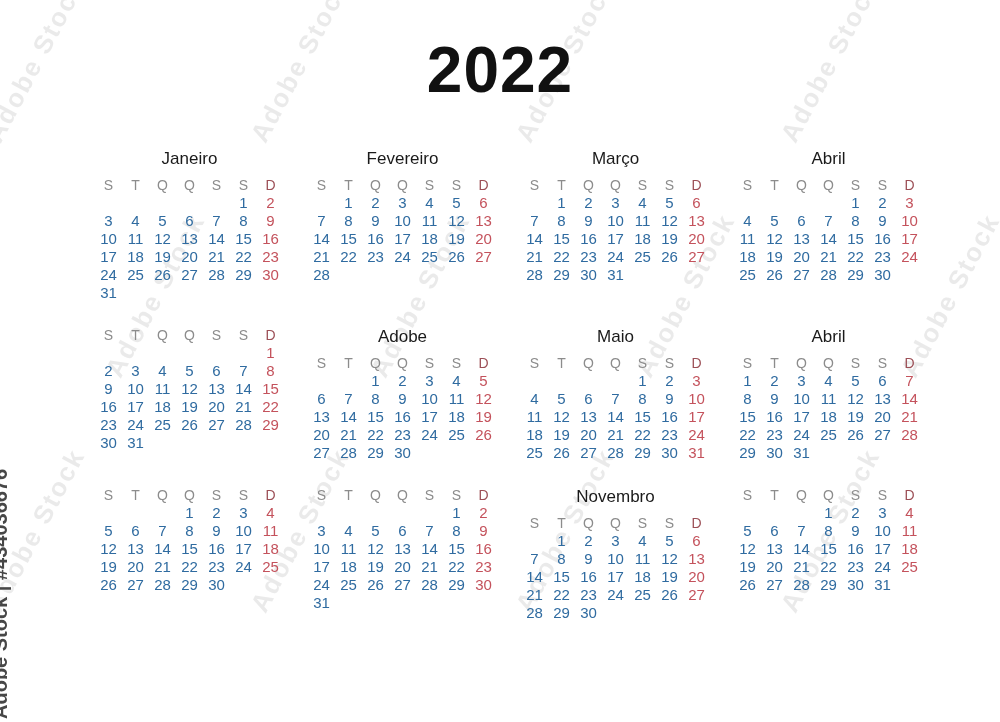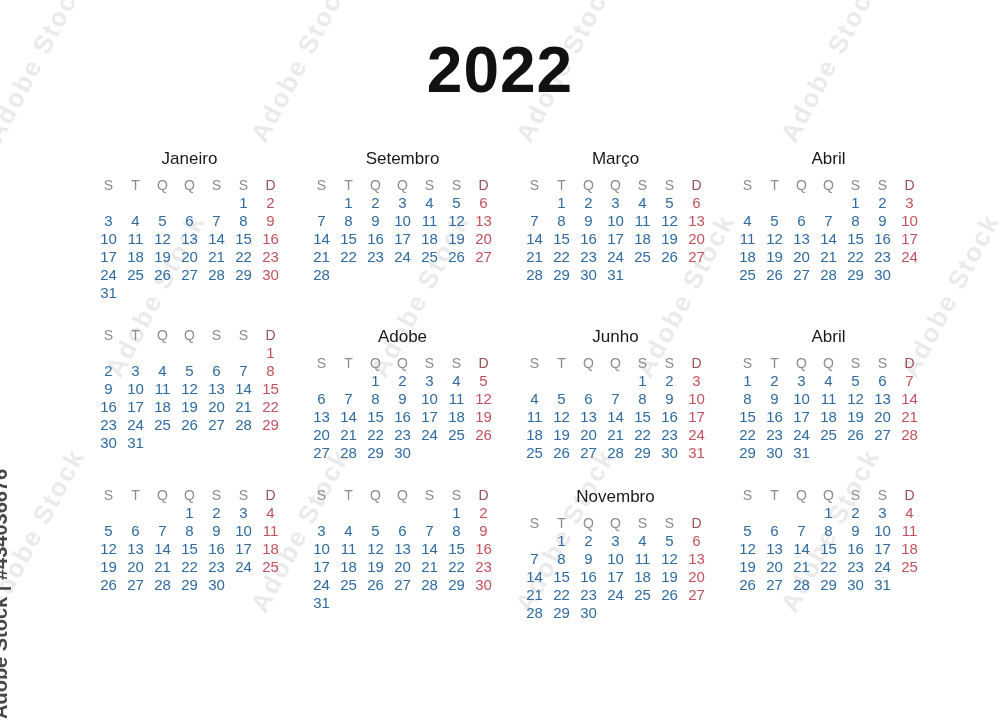--- a/index.html
+++ b/index.html
@@ -127,21 +127,21 @@
           <div class="cell day"></div>
           <div class="cell day"></div>
           <div class="cell day"></div>
           <div class="cell day"></div>
           <div class="cell day"></div>
           <div class="cell day sun"></div>
         </div>
   </section>
 
   <section class="month">
-    <h2 class="month-name">Setembro</h2>
+    <h2 class="month-name">Fevereiro</h2>
     <div class="month-grid">
           <div class="cell header">S</div>
           <div class="cell header">T</div>
           <div class="cell header">Q</div>
           <div class="cell header">Q</div>
           <div class="cell header">S</div>
           <div class="cell header">S</div>
           <div class="cell header sun-h">D</div>
           <div class="cell day"></div>
           <div class="cell day">1</div>
@@ -373,21 +373,21 @@
           <div class="cell day">28</div>
           <div class="cell day">29</div>
           <div class="cell day">30</div>
           <div class="cell day"></div>
           <div class="cell day"></div>
           <div class="cell day sun"></div>
         </div>
   </section>
 
   <section class="month">
-    <h2 class="month-name">Junho</h2>
+    <h2 class="month-name">Maio</h2>
     <div class="month-grid">
           <div class="cell header">S</div>
           <div class="cell header">T</div>
           <div class="cell header">Q</div>
           <div class="cell header">Q</div>
           <div class="cell header">S</div>
           <div class="cell header">S</div>
           <div class="cell header sun-h">D</div>
           <div class="cell day"></div>
           <div class="cell day"></div>

